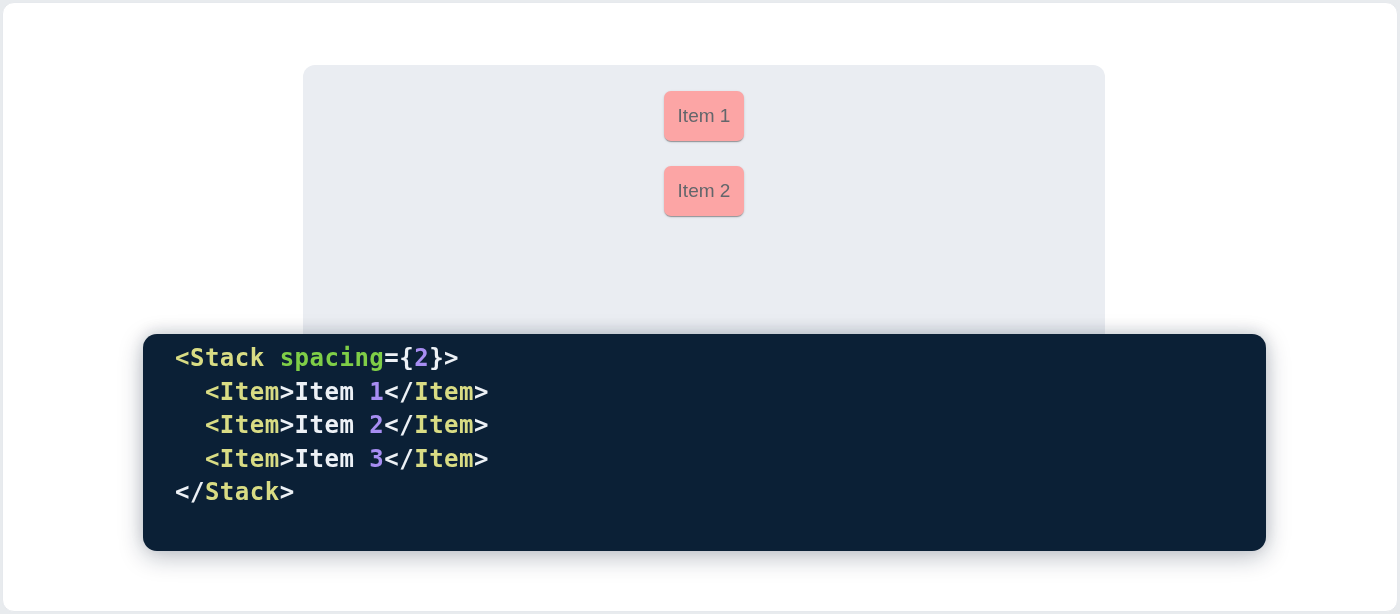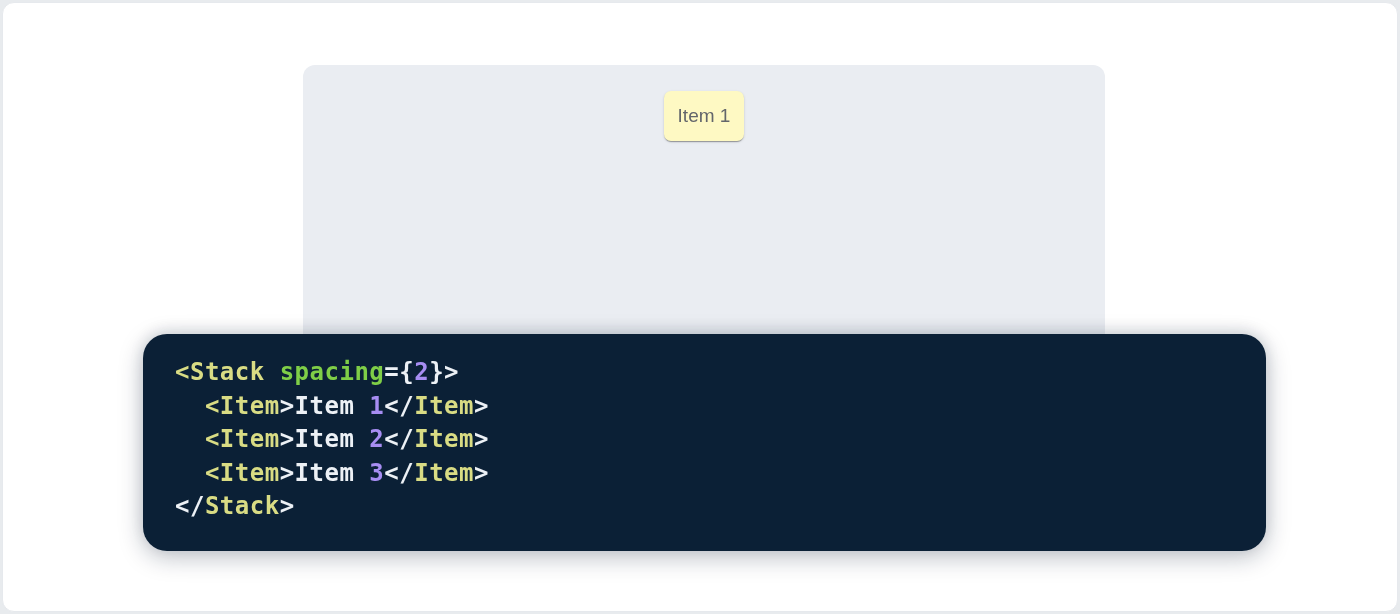--- a/index.html
+++ b/index.html
@@ -37,41 +37,41 @@
     display: flex;
     flex-direction: column;
     align-items: center;
     padding-top: 26px;
     gap: 25px;
     z-index: 1;
   }
   .stack-item {
     width: 80px;
     height: 50px;
-    background: #fef9c3;
+    background: #fca5a5;
     border-radius: 7px;
     display: flex;
     align-items: center;
     justify-content: center;
     color: #63666b;
     font-size: 19px;
     box-shadow: 0 2px 1px -1px rgba(0,0,0,0.2),
                 0 1px 1px 0 rgba(0,0,0,0.14),
                 0 1px 3px 0 rgba(0,0,0,0.12);
   }
   .code-block {
     position: absolute;
     left: 140px;
     top: 331px;
     width: 1123px;
     height: 217px;
     background: #0b2036;
-    border-radius: 24px;
+    border-radius: 14px;
     box-sizing: border-box;
-    padding: 22px 36px 0 32px;
+    padding: 8px 36px 0 32px;
     box-shadow: 0 6px 24px rgba(10, 25, 50, 0.28), 0 -4px 14px rgba(10, 25, 50, 0.10);
     z-index: 2;
   }
   .code-block pre {
     margin: 0;
     font-family: "DejaVu Sans Mono", "Liberation Mono", monospace;
     font-size: 24px;
     line-height: 33.5px;
     letter-spacing: 0.5px;
     white-space: pre;
@@ -80,20 +80,21 @@
   .code-line { display: block; }
 </style>
 </head>
 <body>
 
 <div class="page" style="background: rgb(232, 235, 238);">
   <div class="surface" style="background: rgb(255, 255, 255);">
 
     <div class="demo-panel" style="background: rgb(234, 237, 242);">
       <div class="stack-item">Item 1</div>
+      <div class="stack-item">Item 2</div>
     </div>
 
     <div class="code-block" style="background: rgb(11, 32, 54);">
       <pre><code id="code-root"><span class="code-line"><span style="color: rgb(217, 220, 132);">&lt;Stack</span><span style="color: rgb(237, 241, 246);"> </span><span style="color: rgb(127, 206, 71);">spacing</span><span style="color: rgb(237, 241, 246);">={</span><span style="color: rgb(167, 141, 242);">2</span><span style="color: rgb(237, 241, 246);">}&gt;</span></span><span class="code-line"><span style="color: rgb(237, 241, 246);">  </span><span style="color: rgb(217, 220, 132);">&lt;Item</span><span style="color: rgb(237, 241, 246);">&gt;Item </span><span style="color: rgb(167, 141, 242);">1</span><span style="color: rgb(237, 241, 246);">&lt;/</span><span style="color: rgb(217, 220, 132);">Item</span><span style="color: rgb(237, 241, 246);">&gt;</span></span><span class="code-line"><span style="color: rgb(237, 241, 246);">  </span><span style="color: rgb(217, 220, 132);">&lt;Item</span><span style="color: rgb(237, 241, 246);">&gt;Item </span><span style="color: rgb(167, 141, 242);">2</span><span style="color: rgb(237, 241, 246);">&lt;/</span><span style="color: rgb(217, 220, 132);">Item</span><span style="color: rgb(237, 241, 246);">&gt;</span></span><span class="code-line"><span style="color: rgb(237, 241, 246);">  </span><span style="color: rgb(217, 220, 132);">&lt;Item</span><span style="color: rgb(237, 241, 246);">&gt;Item </span><span style="color: rgb(167, 141, 242);">3</span><span style="color: rgb(237, 241, 246);">&lt;/</span><span style="color: rgb(217, 220, 132);">Item</span><span style="color: rgb(237, 241, 246);">&gt;</span></span><span class="code-line"><span style="color: rgb(237, 241, 246);">&lt;/</span><span style="color: rgb(217, 220, 132);">Stack</span><span style="color: rgb(237, 241, 246);">&gt;</span></span></code></pre>
     </div>
 
   </div>
 </div>
 
 </body></html>

